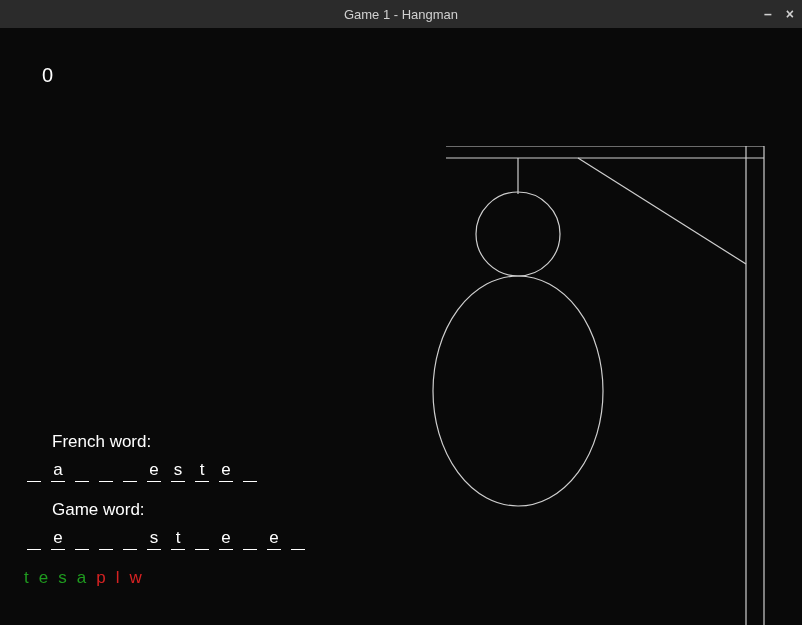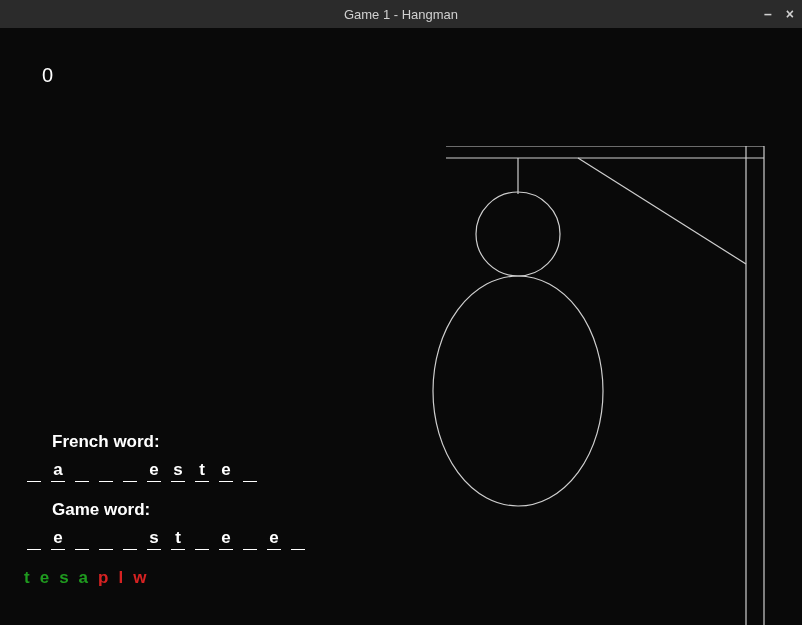--- a/index.html
+++ b/index.html
@@ -55,21 +55,20 @@
       left: 42px;
       color: #fff;
       font-size: 20px;
     }
     
     .words-block {
       position: absolute;
       left: 22px;
       top: 404px;
       color: #fff;
-      font-weight: bold;
     }
     
     .word-label {
       font-size: 17px;
       margin-left: 30px;
       margin-bottom: 8px;
     }
     
     .word-row {
       display: flex;

